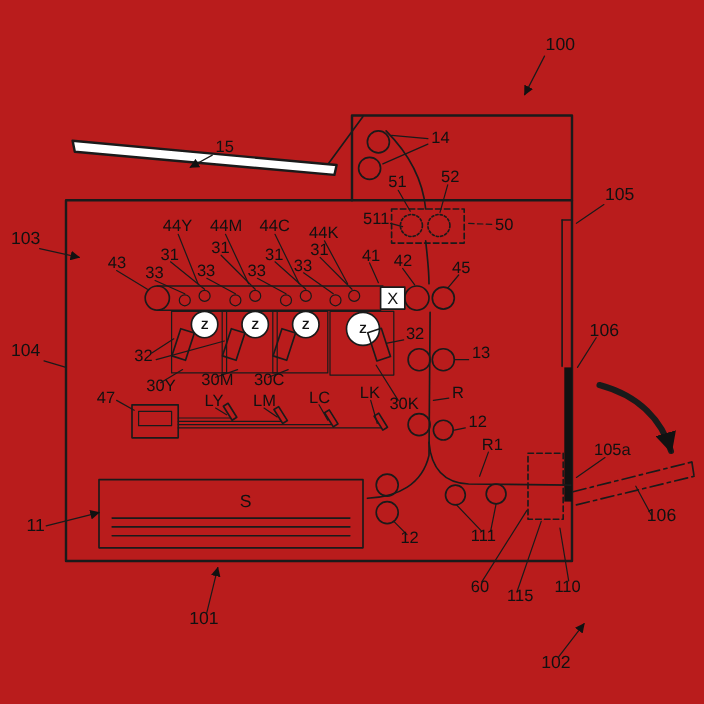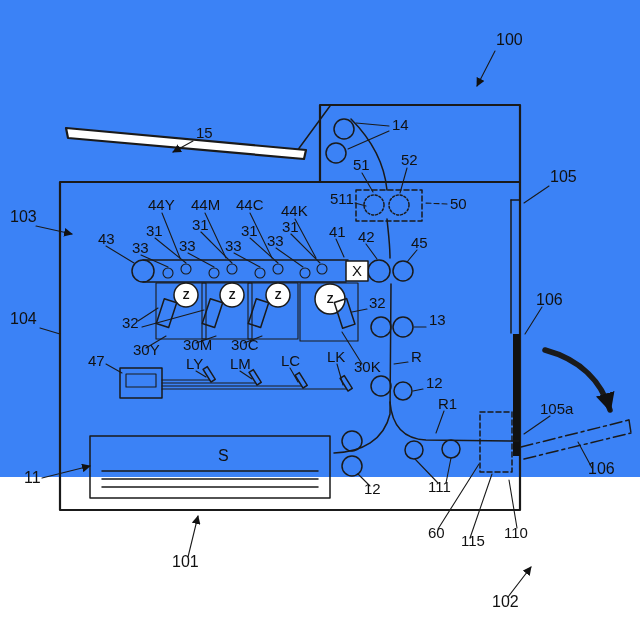--- a/index.html
+++ b/index.html
@@ -1,16 +1,16 @@
 <!DOCTYPE html>
 <html><head>
 <meta charset="utf-8">
 <style>
   html,body{margin:0;padding:0;background:#ffffff;width:640px;height:640px;overflow:hidden}
-  .page{width:640px;height:477px;background:#3b82f6}
+  .page{width:640px;height:640px;background:#b91c1c}
   svg{display:block}
   .ln{stroke:#1a1a1a;fill:none;stroke-width:1.5;stroke-linecap:round;stroke-linejoin:round}
   .ln2{stroke-width:2.2}
   .thin{stroke-width:1.1}
   .dash{stroke-dasharray:5 3}
   .dot{stroke-dasharray:2 2}
   .dashdot{stroke-dasharray:12 4 3 4}
   .lbl{font-family:"Liberation Sans","DejaVu Sans",sans-serif;font-size:15px;fill:#111;stroke:none}
   .lbl-big{font-size:16px}
   .lbl-z{font-size:11px;font-weight:bold;text-anchor:middle}

